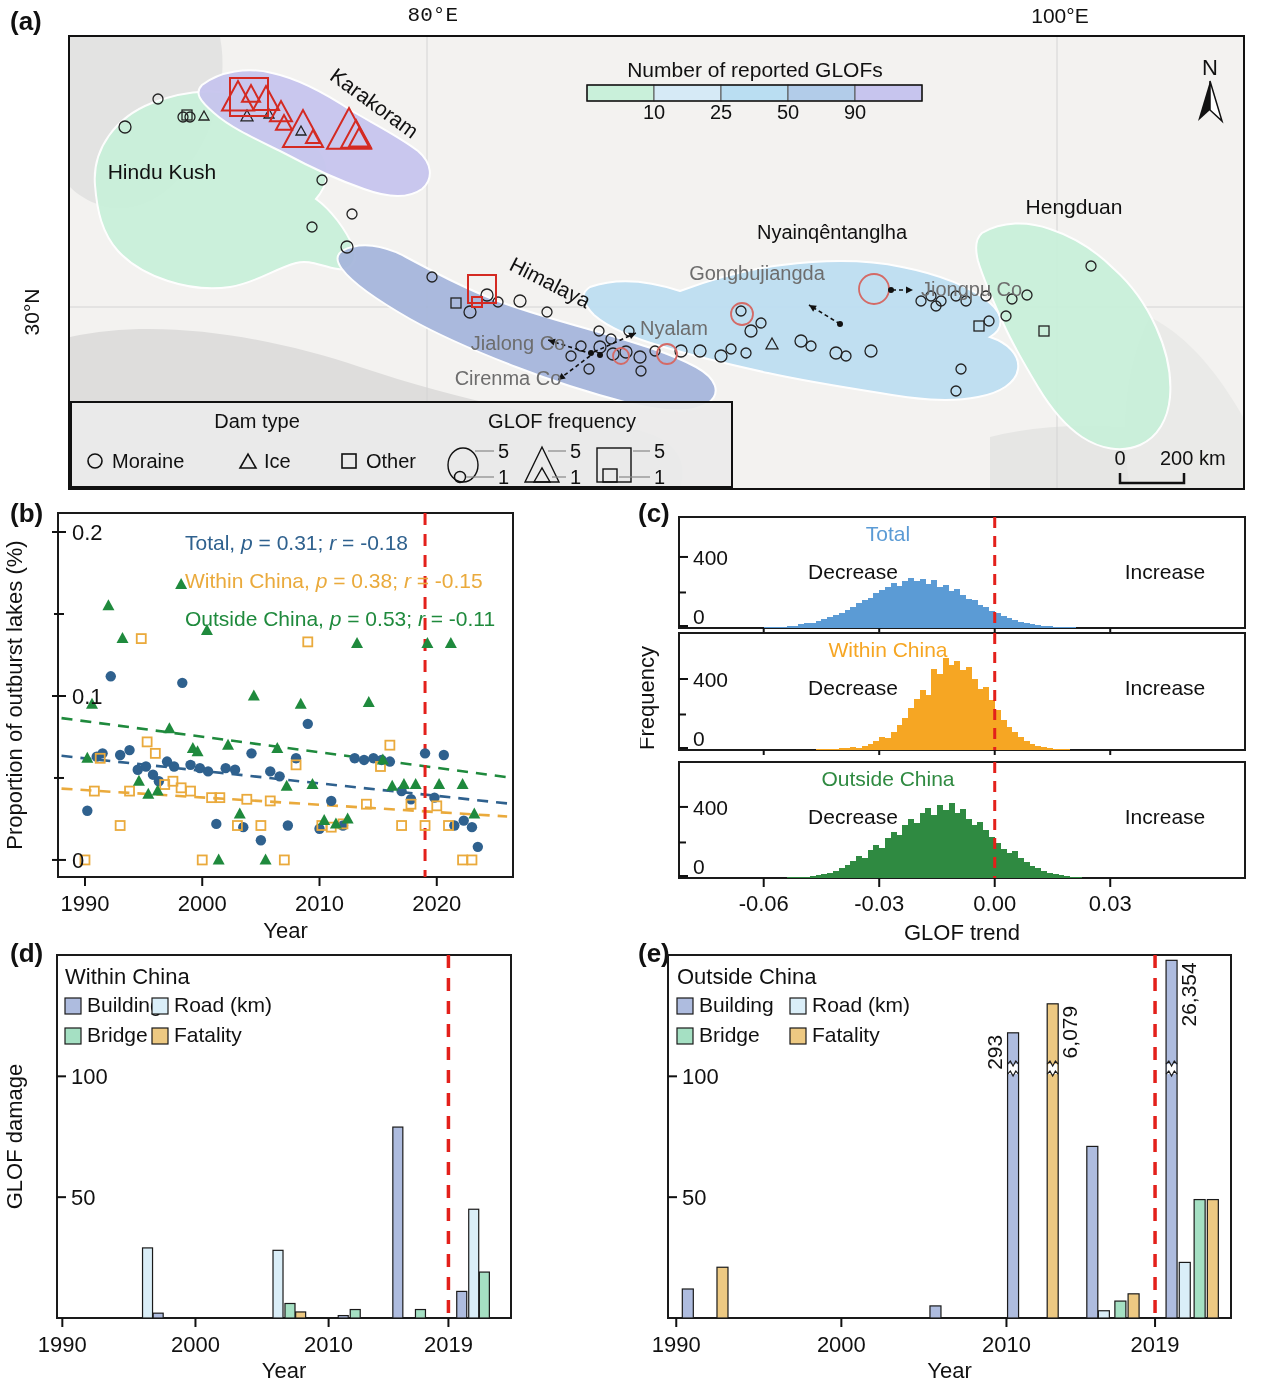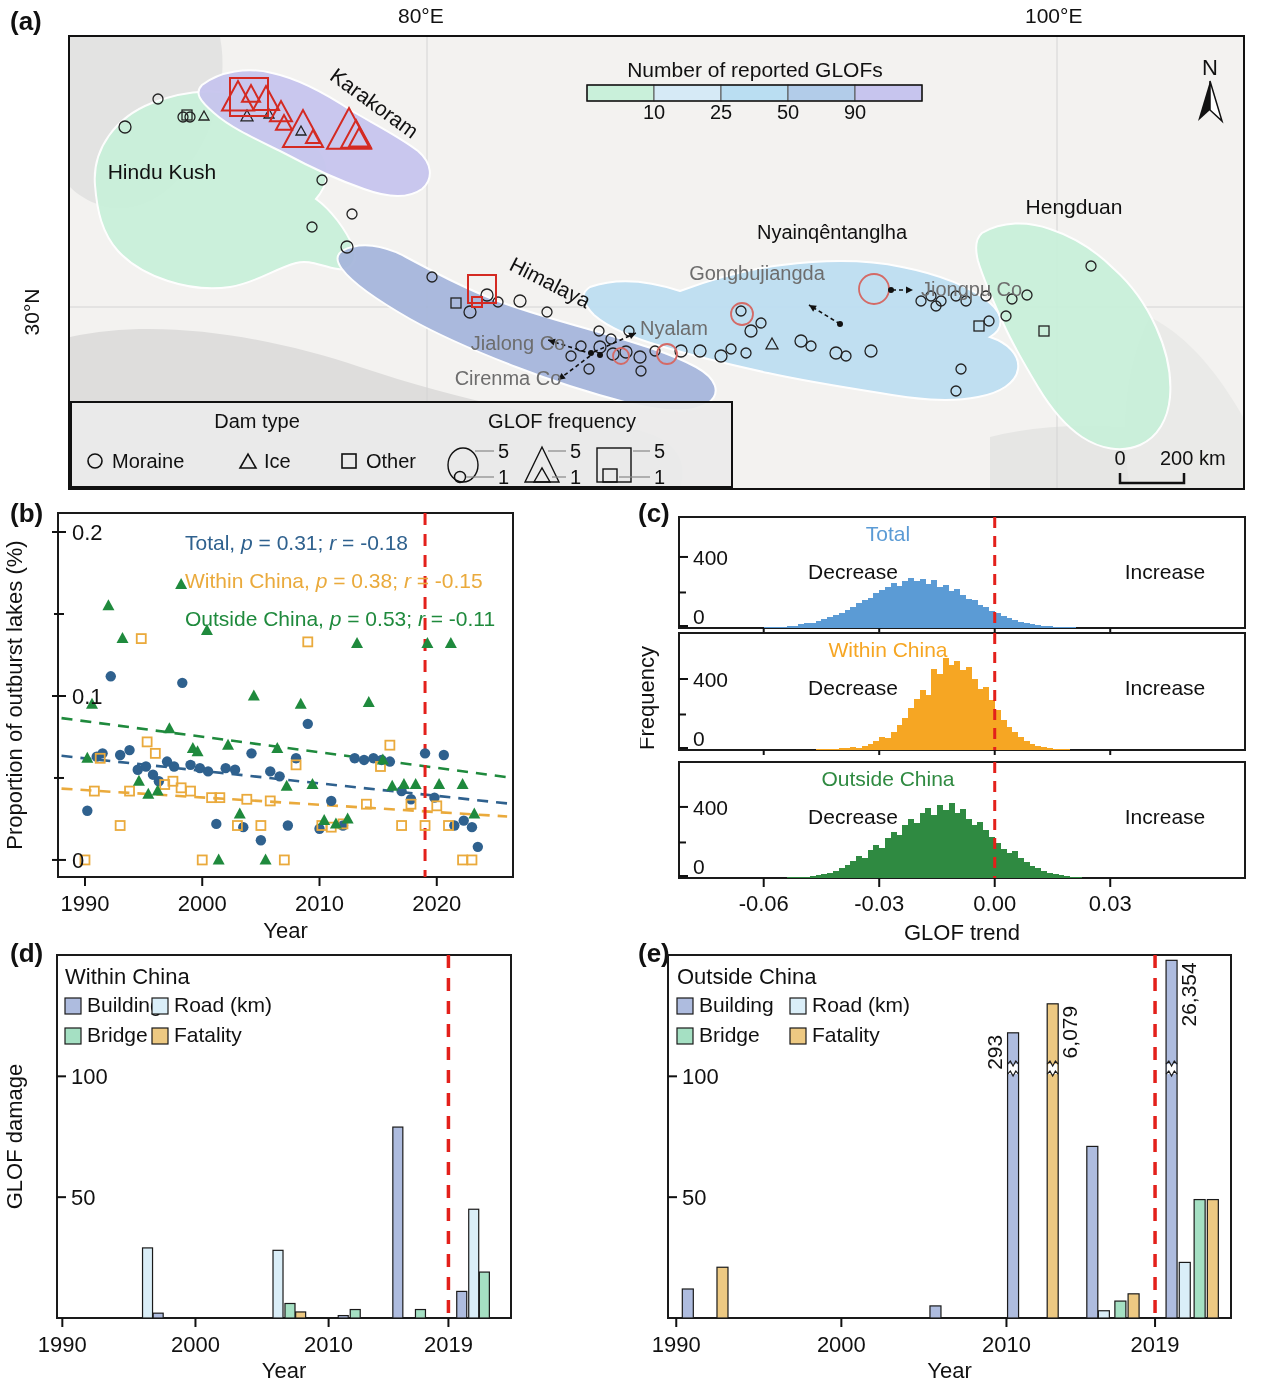--- a/index.html
+++ b/index.html
@@ -17,22 +17,22 @@
 <body>
 
 <div id="fig">
 
   <div class="plabel" style="left:10px;top:6px;">(a)</div>
   <div class="plabel" style="left:10px;top:498px;">(b)</div>
   <div class="plabel" style="left:638px;top:498px;">(c)</div>
   <div class="plabel" style="left:10px;top:938px;">(d)</div>
   <div class="plabel" style="left:638px;top:938px;">(e)</div>
 
-  <div class="axlab" style="left:398px;top:4px;width:60px;text-align:left;">80°E</div>
-  <div class="axlab" style="left:1025px;top:4px;width:70px;">100°E</div>
+  <div class="axlab" style="left:398px;top:4px;width:60px;text-align:right;font-family:Liberation Mono, monospace;">80°E</div>
+  <div class="axlab" style="left:1025px;top:4px;width:70px;text-align:center;">100°E</div>
   <div class="axlab rot" style="left:2px;top:300px;width:60px;text-align:center;">30°N</div>
 
   <div id="map-wrap">
     <svg id="map-svg" width="1173" height="451" viewBox="0 0 1173 451">
 
       <path d="M0,0 L150,0 C160,50 140,110 100,150 C60,185 20,170 0,150 Z" fill="#e3e3e2"></path>
       <path d="M0,300 C90,280 200,300 290,330 C380,360 470,380 560,392 C600,398 620,420 610,451 L0,451 Z" fill="#dedddc"></path>
       <path d="M920,400 C1000,380 1090,390 1173,410 L1173,451 L920,451 Z" fill="#e6e6e4"></path>
       <path d="M1080,280 C1120,300 1150,340 1173,380 L1173,451 L1060,451 C1050,390 1055,330 1080,280 Z" fill="#eaeae8"></path>
 

